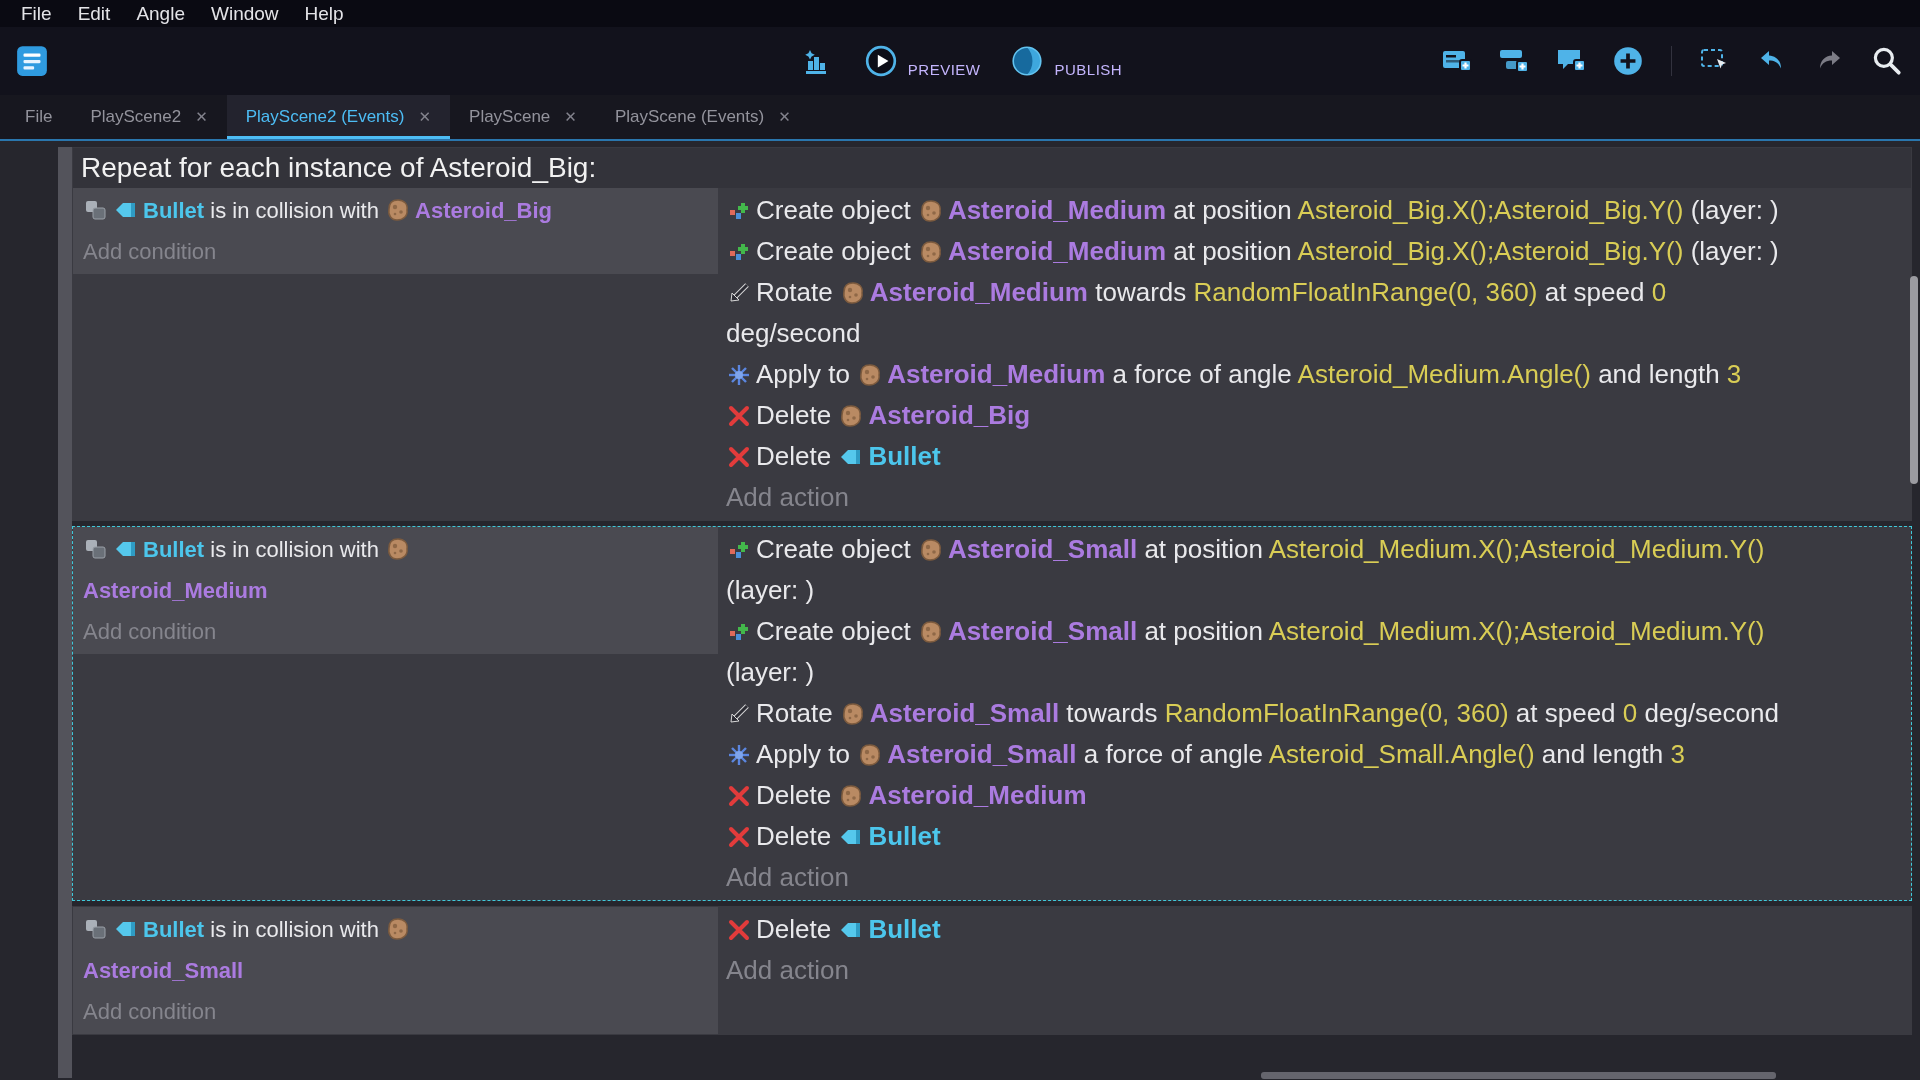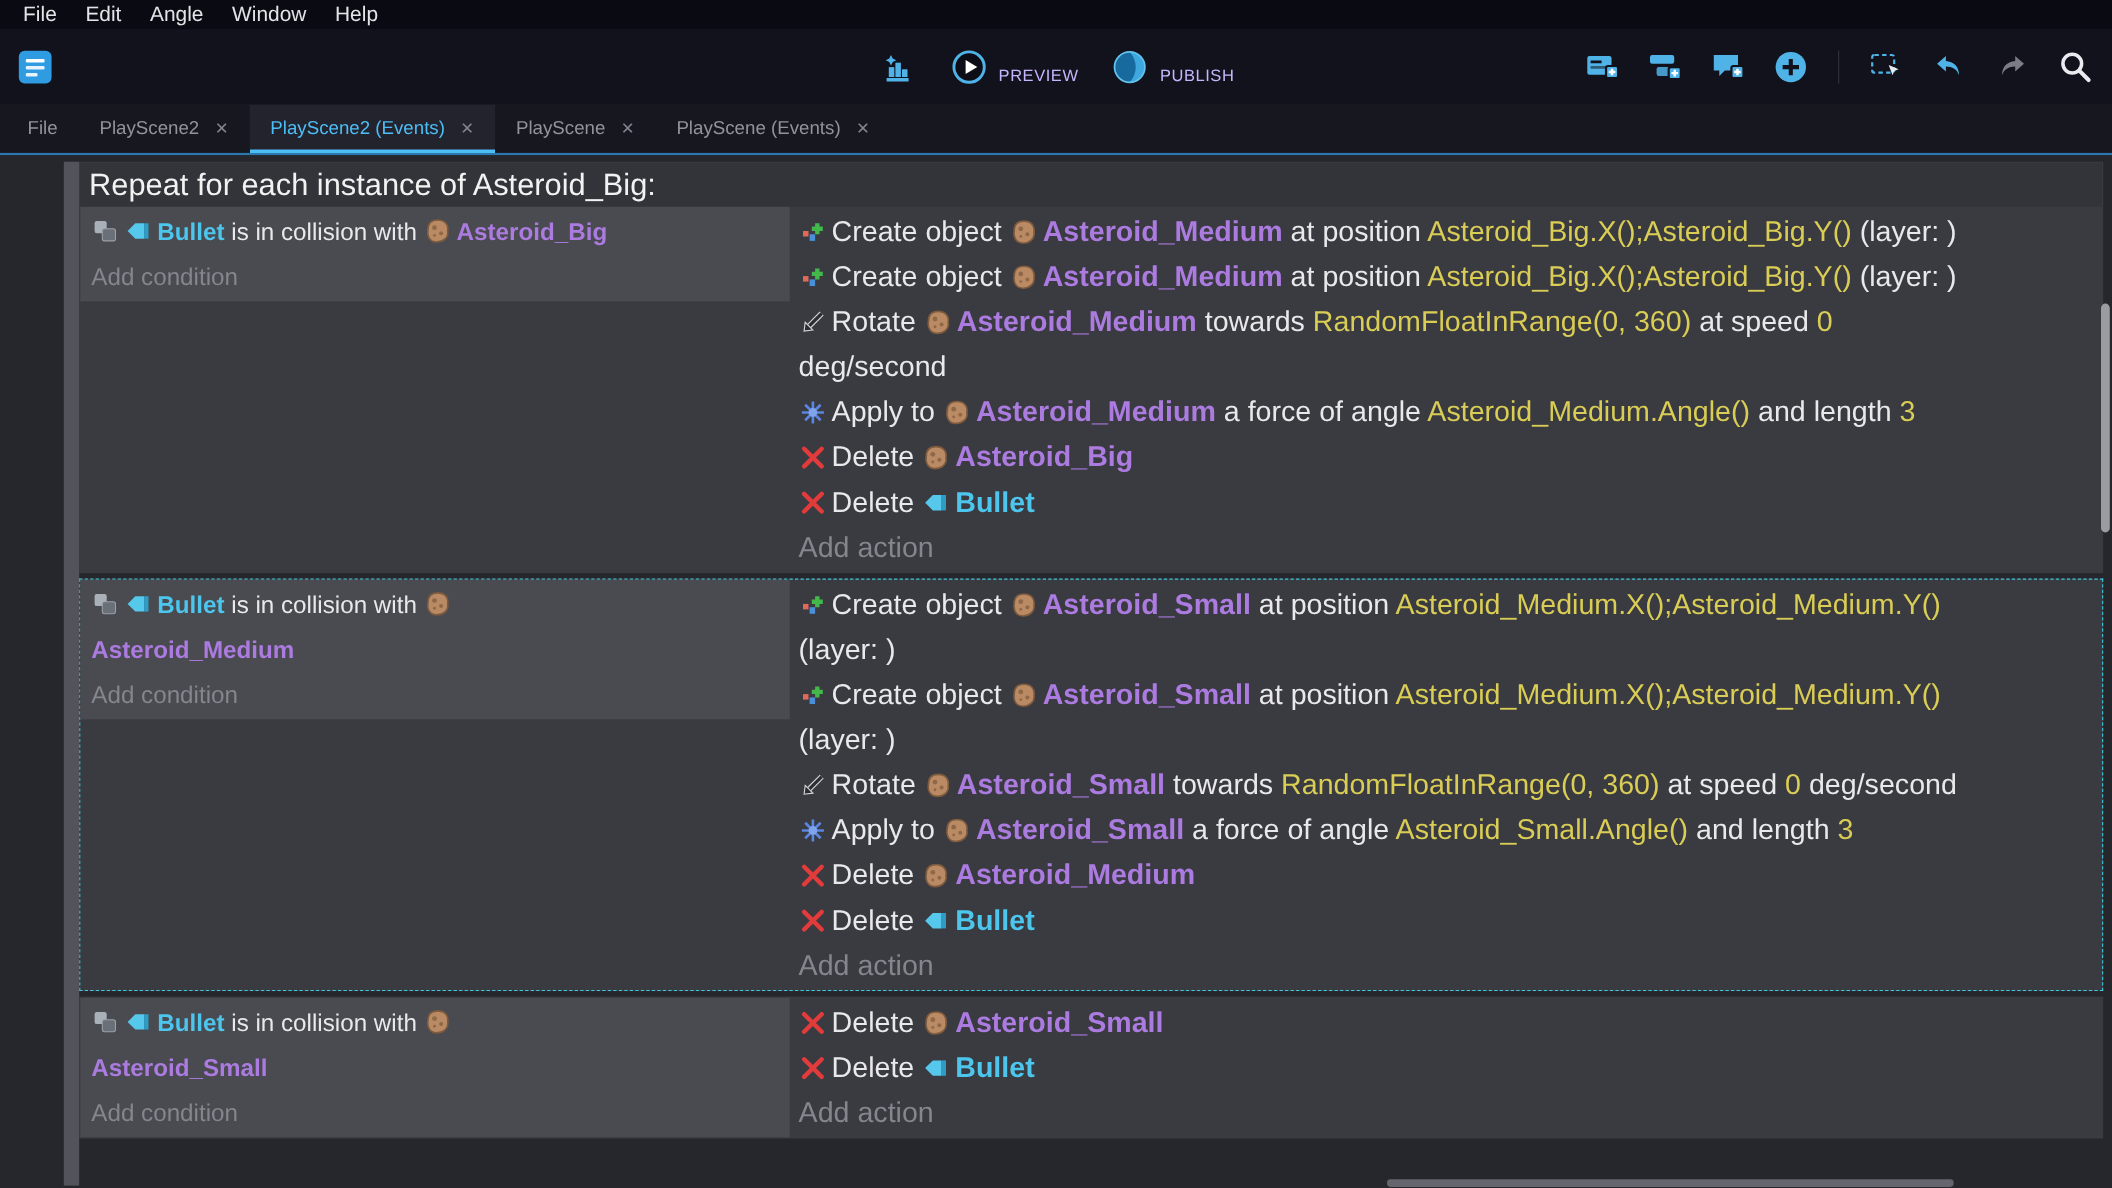--- a/index.html
+++ b/index.html
@@ -388,28 +388,20 @@
                     <circle cx="15" cy="14" r="1.8" fill="#8f6847"></circle>
                     <circle cx="9" cy="16" r="1.3" fill="#8f6847"></circle>
                   </svg></span><br><span class="seg object-purple">Asteroid_Small</span></div>
               <div class="row add-label">Add condition</div>
             </div>
           </div>
           <div class="actions">
             <div class="row"><span class="icon-row"><svg viewBox="0 0 24 24" width="24" height="24">
                   <path d="M4 4 L20 20 M20 4 L4 20" stroke="#e23b3b" stroke-width="4" stroke-linecap="round"></path>
                 </svg></span><span class="seg plain">Delete </span><span class="icon-row"><svg viewBox="0 0 24 24" width="24" height="24">
-                  <path d="M12 2 C18 2 22 6 21 12 C22 18 17 22 11 22 C5 22 2 17 3 11 C3 5 6 2 12 2 Z" fill="#b98a63" stroke="#7d5b3e" stroke-width="1.5"></path>
-                  <circle cx="9" cy="9" r="2.2" fill="#8f6847"></circle>
-                  <circle cx="15" cy="14" r="1.8" fill="#8f6847"></circle>
-                  <circle cx="9" cy="16" r="1.3" fill="#8f6847"></circle>
-                </svg></span><span class="seg object-purple">Asteroid_Small</span></div>
-            <div class="row"><span class="icon-row"><svg viewBox="0 0 24 24" width="24" height="24">
-                  <path d="M4 4 L20 20 M20 4 L4 20" stroke="#e23b3b" stroke-width="4" stroke-linecap="round"></path>
-                </svg></span><span class="seg plain">Delete </span><span class="icon-row"><svg viewBox="0 0 24 24" width="24" height="24">
                   <polygon points="2,12 9,5 17,5 17,19 9,19" fill="#55c8ec"></polygon>
                   <rect x="17" y="5" width="4" height="14" fill="#2f9cc4"></rect>
                 </svg></span><span class="seg object-blue">Bullet</span></div>
             <div class="row add-label">Add action</div>
           </div>
         </div>
       </div>
     </div>
 </div>
 

